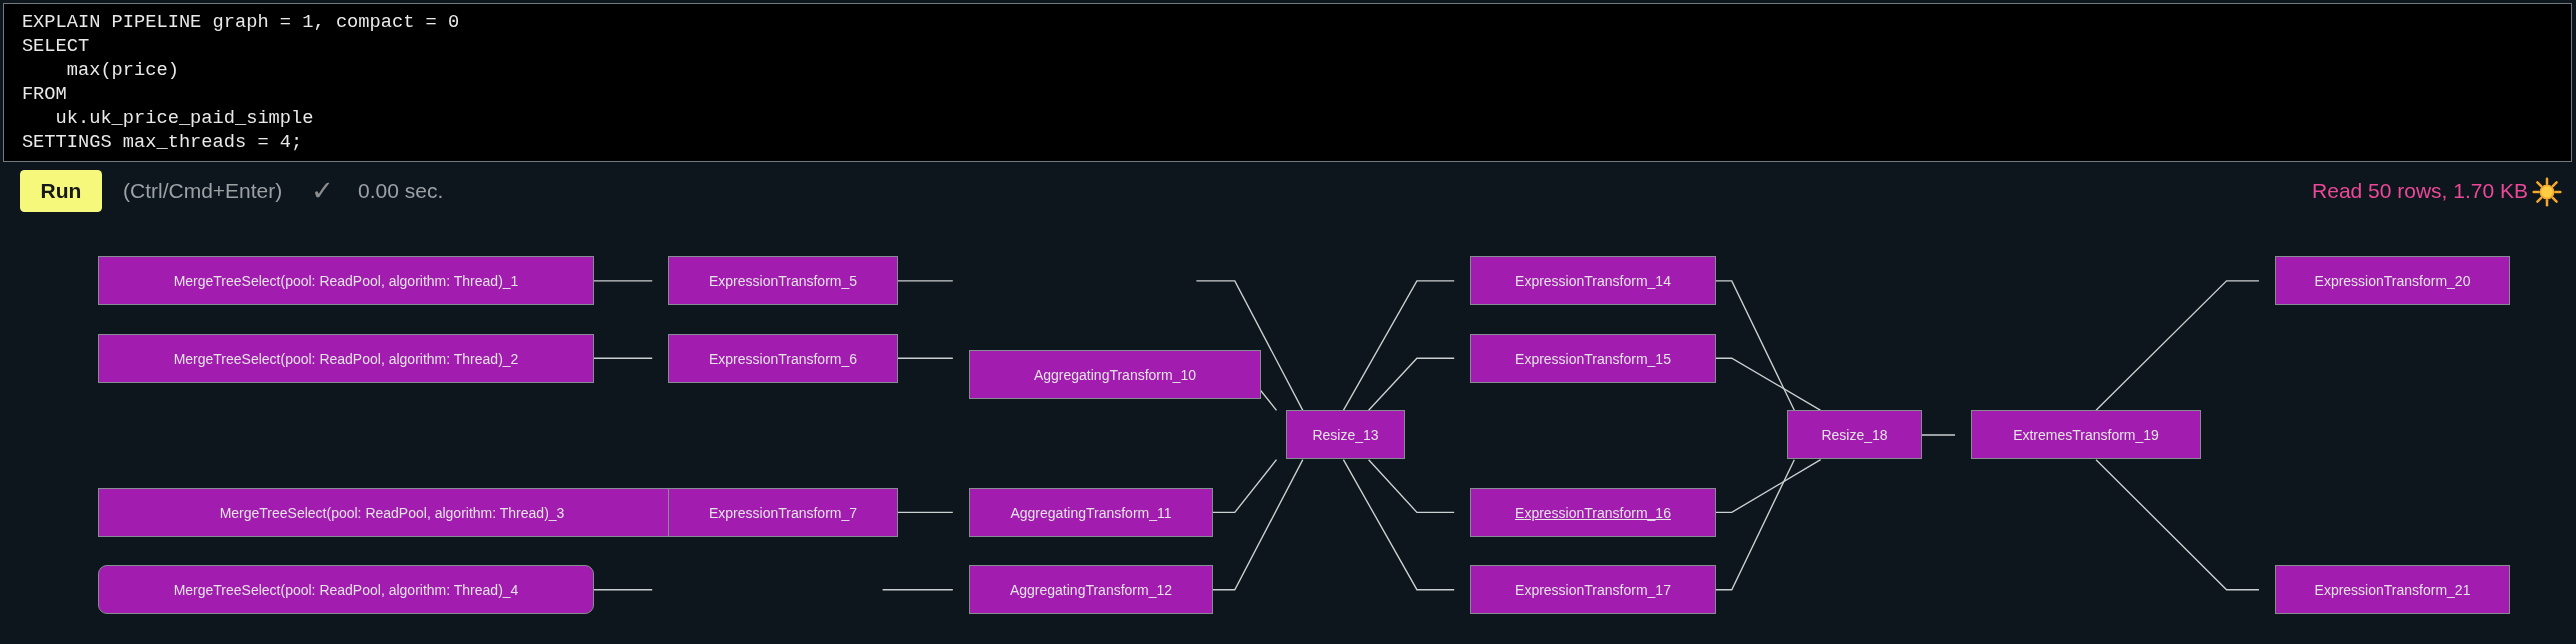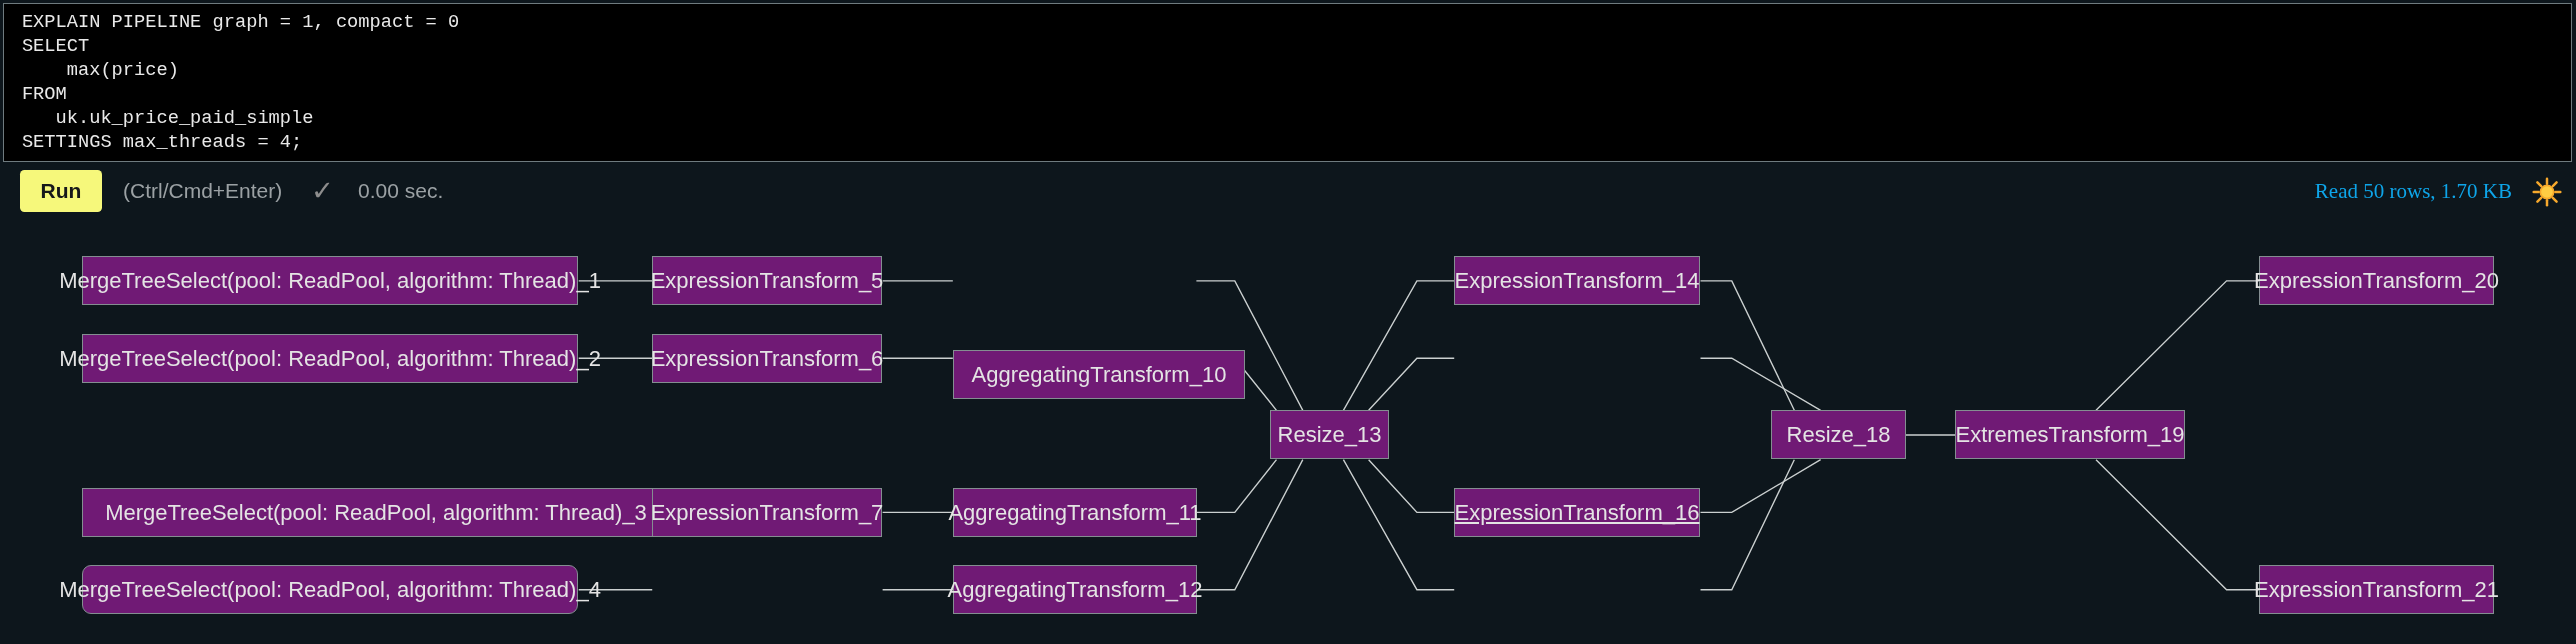--- a/index.html
+++ b/index.html
@@ -37,33 +37,33 @@
     font-family:"Liberation Sans",sans-serif;
     font-size:21px;font-weight:bold;cursor:pointer;
   }
   .tb-text{
     position:absolute;top:170px;height:42px;line-height:42px;
     font-size:21px;color:var(--muted);white-space:nowrap;
   }
   .hint{left:123px;}
   .check{left:311px;font-size:27.4px;color:#8d8d8d;}
   .elapsed{left:358px;}
-  .readstats{right:64px;left:auto;color:#0ea5e9;font-family:Liberation Serif, serif;}
+  .readstats{right:48px;left:auto;color:#ec4899;}
   .sun{
     position:absolute;right:14.3px;top:177px;width:30px;height:30px;cursor:pointer;
   }
   #edges{position:absolute;left:0;top:0;z-index:1;}
   #edges polyline{fill:none;stroke:var(--edge);stroke-width:2.5px;}
   #nodes{position:absolute;left:0;top:0;width:2576px;height:644px;z-index:2;pointer-events:none;}
   .node{
     position:absolute;box-sizing:border-box;
-    background:#701a75;border:1.1px solid var(--node-border);
+    background:#a21caf;border:1.1px solid var(--node-border);
     color:var(--node-text);
-    font-size:22px;white-space:nowrap;
-    display:flex;align-items:center;justify-content:center;
+    font-size:14px;white-space:nowrap;
+    display:flex;align-items:center;justify-content:center;margin-left:16px;
   }
 </style>
 </head>
 <body>
 
 <div class="editor">
   <pre class="sql" id="sql-text">EXPLAIN PIPELINE graph = 1, compact = 0
 SELECT
     max(price)
 FROM
@@ -123,19 +123,21 @@
     <div class="node" style="left: 82px; top: 488px; width: 588px; height: 49px;">MergeTreeSelect(pool: ReadPool, algorithm: Thread)_3</div>
     <div class="node" style="left: 82px; top: 565px; width: 496px; height: 49px; border-radius: 9px;">MergeTreeSelect(pool: ReadPool, algorithm: Thread)_4</div>
     <div class="node" style="left: 652px; top: 256px; width: 230px; height: 49px;">ExpressionTransform_5</div>
     <div class="node" style="left: 652px; top: 334px; width: 230px; height: 49px;">ExpressionTransform_6</div>
     <div class="node" style="left: 652px; top: 488px; width: 230px; height: 49px;">ExpressionTransform_7</div>
     <div class="node" style="left: 953px; top: 350px; width: 292px; height: 49px;">AggregatingTransform_10</div>
     <div class="node" style="left: 953px; top: 488px; width: 244px; height: 49px;">AggregatingTransform_11</div>
     <div class="node" style="left: 953px; top: 565px; width: 244px; height: 49px;">AggregatingTransform_12</div>
     <div class="node" style="left: 1270px; top: 410px; width: 119px; height: 49px;">Resize_13</div>
     <div class="node" style="left: 1454px; top: 256px; width: 246px; height: 49px;">ExpressionTransform_14</div>
+    <div class="node" style="left: 1454px; top: 334px; width: 246px; height: 49px;">ExpressionTransform_15</div>
     <div class="node" style="left: 1454px; top: 488px; width: 246px; height: 49px; text-decoration: underline;">ExpressionTransform_16</div>
+    <div class="node" style="left: 1454px; top: 565px; width: 246px; height: 49px;">ExpressionTransform_17</div>
     <div class="node" style="left: 1771px; top: 410px; width: 135px; height: 49px;">Resize_18</div>
     <div class="node" style="left: 1955px; top: 410px; width: 230px; height: 49px;">ExtremesTransform_19</div>
     <div class="node" style="left: 2259px; top: 256px; width: 235px; height: 49px;">ExpressionTransform_20</div>
     <div class="node" style="left: 2259px; top: 565px; width: 235px; height: 49px;">ExpressionTransform_21</div>
   </div>
 
 
 </body></html>

